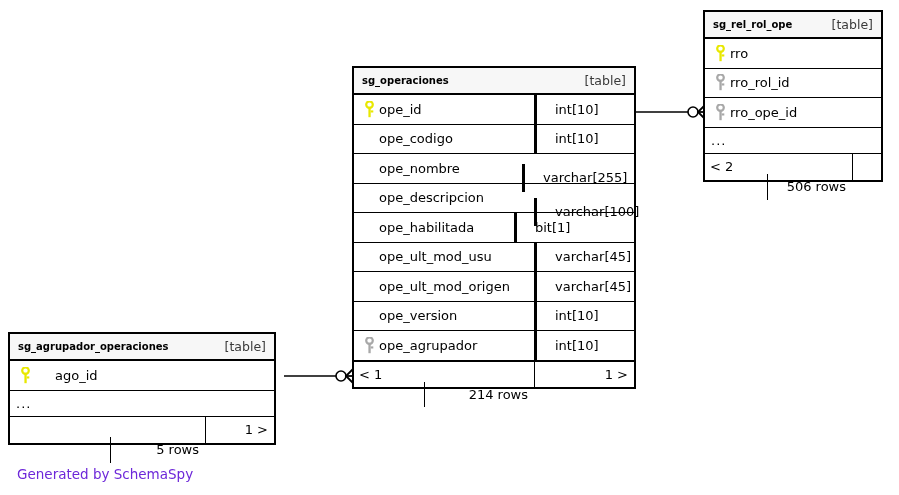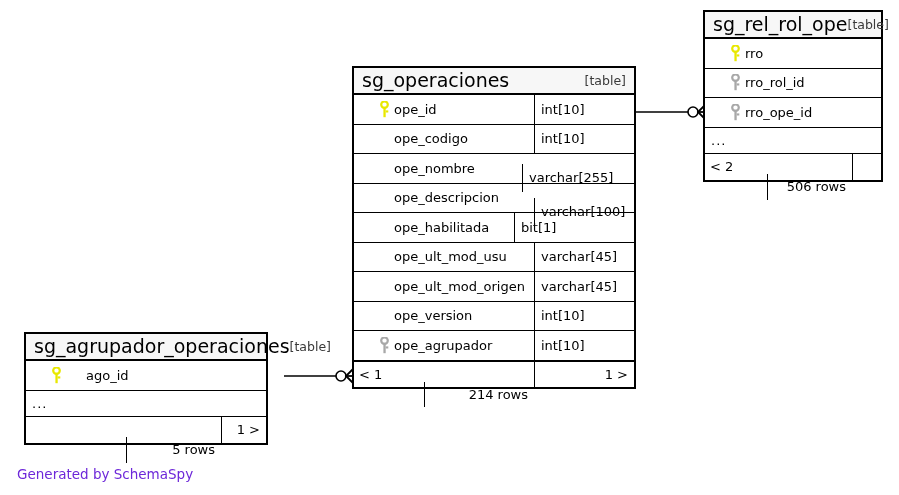--- a/index.html
+++ b/index.html
@@ -27,22 +27,22 @@
     display: flex;
     align-items: center;
     justify-content: space-between;
     background: #f7f7f7;
     border-bottom: 2px solid #000000;
     padding: 4px 8px 5px 8px;
     box-sizing: border-box;
     height: 27px;
   }
   .tbl-name {
-    font-weight: normal;
-    font-size: 19px;
+    font-weight: bold;
+    font-size: 10px;
     letter-spacing: 0px;
     white-space: nowrap;
   }
   .tbl-tag {
     font-size: 12.5px;
     color: #3a3a3a;
     white-space: nowrap;
   }
 
   .row {
@@ -51,28 +51,28 @@
     box-sizing: border-box;
     height: 29.5px;
     align-items: center;
   }
   .row:last-child { border-bottom: none; }
 
   .cell-name {
     display: flex;
     align-items: center;
     flex: 1 1 auto;
-    padding-left: 20px;
+    padding-left: 5px;
     box-sizing: border-box;
     height: 100%;
     overflow: hidden;
   }
   .cell-type {
-    border-left: 1px solid #000000;
-    padding-left: 6px;
+    border-left: 3px solid #000000;
+    padding-left: 18px;
     box-sizing: border-box;
     height: 100%;
     display: flex;
     align-items: center;
     font-size: 13px;
     white-space: nowrap;
   }
   .col-label {
     font-size: 13px;
     white-space: nowrap;
@@ -294,21 +294,21 @@
 
   <div class="row-ellipsis">...</div>
 
   <div class="tbl-footer" style="border-top:none;">
     <div class="foot-cell foot-left" style="width:62px;">&lt; 2</div>
     <div class="foot-cell foot-mid" style="width:85px;">506 rows</div>
     <div class="foot-cell foot-right" style="flex:1 1 auto;"></div>
   </div>
 </div>
 
-<div class="erd-table" style="left:24px; top:332px; width:244px;">
+<div class="erd-table" style="left:8px; top:332px; width:268px;">
   <div class="tbl-header">
     <span class="tbl-name">sg_agrupador_operaciones</span>
     <span class="tbl-tag">[table]</span>
   </div>
 
   <div class="row">
     <div class="cell-name">
       <span class="key-slot">
         <svg width="11" height="17" viewBox="0 0 11 17">
             <circle cx="5.5" cy="3.6" r="3.3" fill="none" stroke="#e8e800" stroke-width="2.2"></circle>

